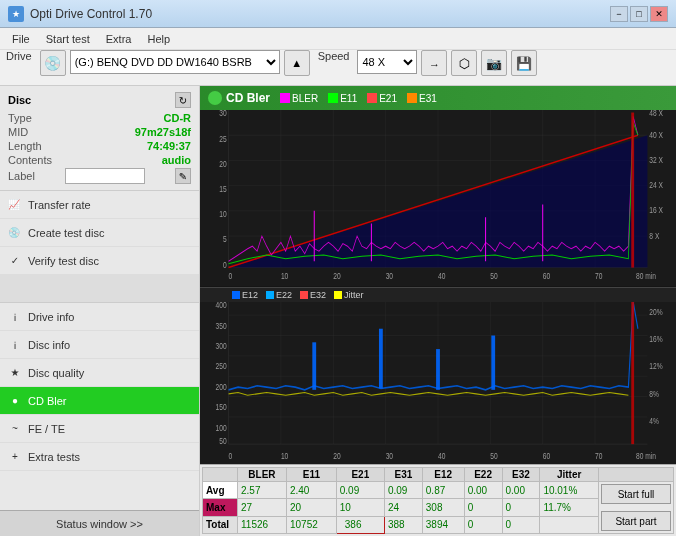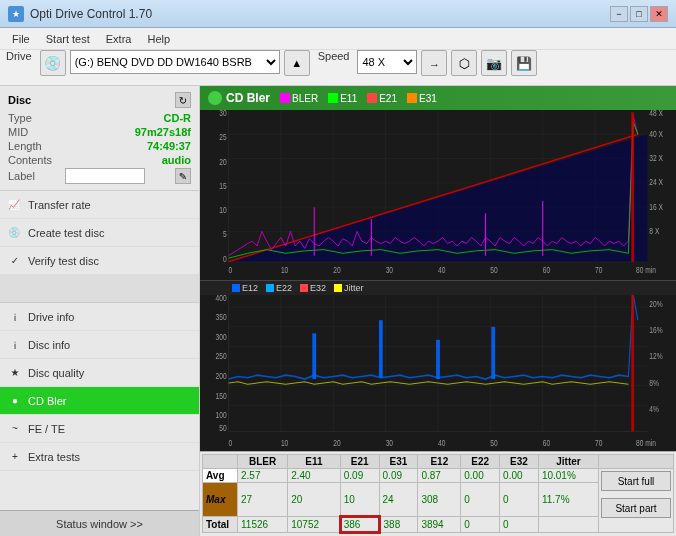--- a/index.html
+++ b/index.html
@@ -370,35 +370,35 @@
             <td style="border:1px solid #bbb;padding:1px 3px;color:#007700;">0.00</td>
             <td style="border:1px solid #bbb;padding:1px 3px;color:#007700;">10.01%</td>
             <td rowspan="3" style="border:1px solid #bbb;padding:2px;vertical-align:top;">
               <div style="display:flex;flex-direction:column;gap:7px;">
                 <button style="height:20px;font-size:10px;background:#e0e0e0;border:1px solid #999;cursor:pointer;">Start full</button>
                 <button style="height:20px;font-size:10px;background:#e0e0e0;border:1px solid #999;cursor:pointer;">Start part</button>
               </div>
             </td>
           </tr>
           <tr>
-            <td style="border:1px solid #bbb;padding:11px 3px;background:#a16207;font-weight:bold;font-style:italic;">Max</td>
+            <td style="border:1px solid #bbb;padding:1px 3px;background:#be185d;font-weight:bold;">Max</td>
             <td style="border:1px solid #bbb;padding:1px 3px;color:#007700;">27</td>
             <td style="border:1px solid #bbb;padding:1px 3px;color:#007700;">20</td>
             <td style="border:1px solid #bbb;padding:1px 3px;color:#007700;">10</td>
             <td style="border:1px solid #bbb;padding:1px 3px;color:#007700;">24</td>
             <td style="border:1px solid #bbb;padding:1px 3px;color:#007700;">308</td>
             <td style="border:1px solid #bbb;padding:1px 3px;color:#007700;">0</td>
             <td style="border:1px solid #bbb;padding:1px 3px;color:#007700;">0</td>
             <td style="border:1px solid #bbb;padding:1px 3px;color:#007700;">11.7%</td>
           </tr>
           <tr>
             <td style="border:1px solid #bbb;padding:1px 3px;background:#e0e0e0;font-weight:bold;">Total</td>
             <td style="border:1px solid #bbb;padding:1px 3px;color:#007700;">11526</td>
             <td style="border:1px solid #bbb;padding:1px 3px;color:#007700;">10752</td>
-            <td style="border:3px solid #b91c1c;padding:1px 2px;color:#007700;">386</td>
+            <td style="border:1px solid #b91c1c;padding:1px 8px;color:#007700;">386</td>
             <td style="border:1px solid #bbb;padding:1px 3px;color:#007700;">388</td>
             <td style="border:1px solid #bbb;padding:1px 3px;color:#007700;">3894</td>
             <td style="border:1px solid #bbb;padding:1px 3px;color:#007700;">0</td>
             <td style="border:1px solid #bbb;padding:1px 3px;color:#007700;">0</td>
             <td style="border:1px solid #bbb;padding:1px 3px;"></td>
           </tr>
         </tbody>
       </table>
     </div>
   </div>

